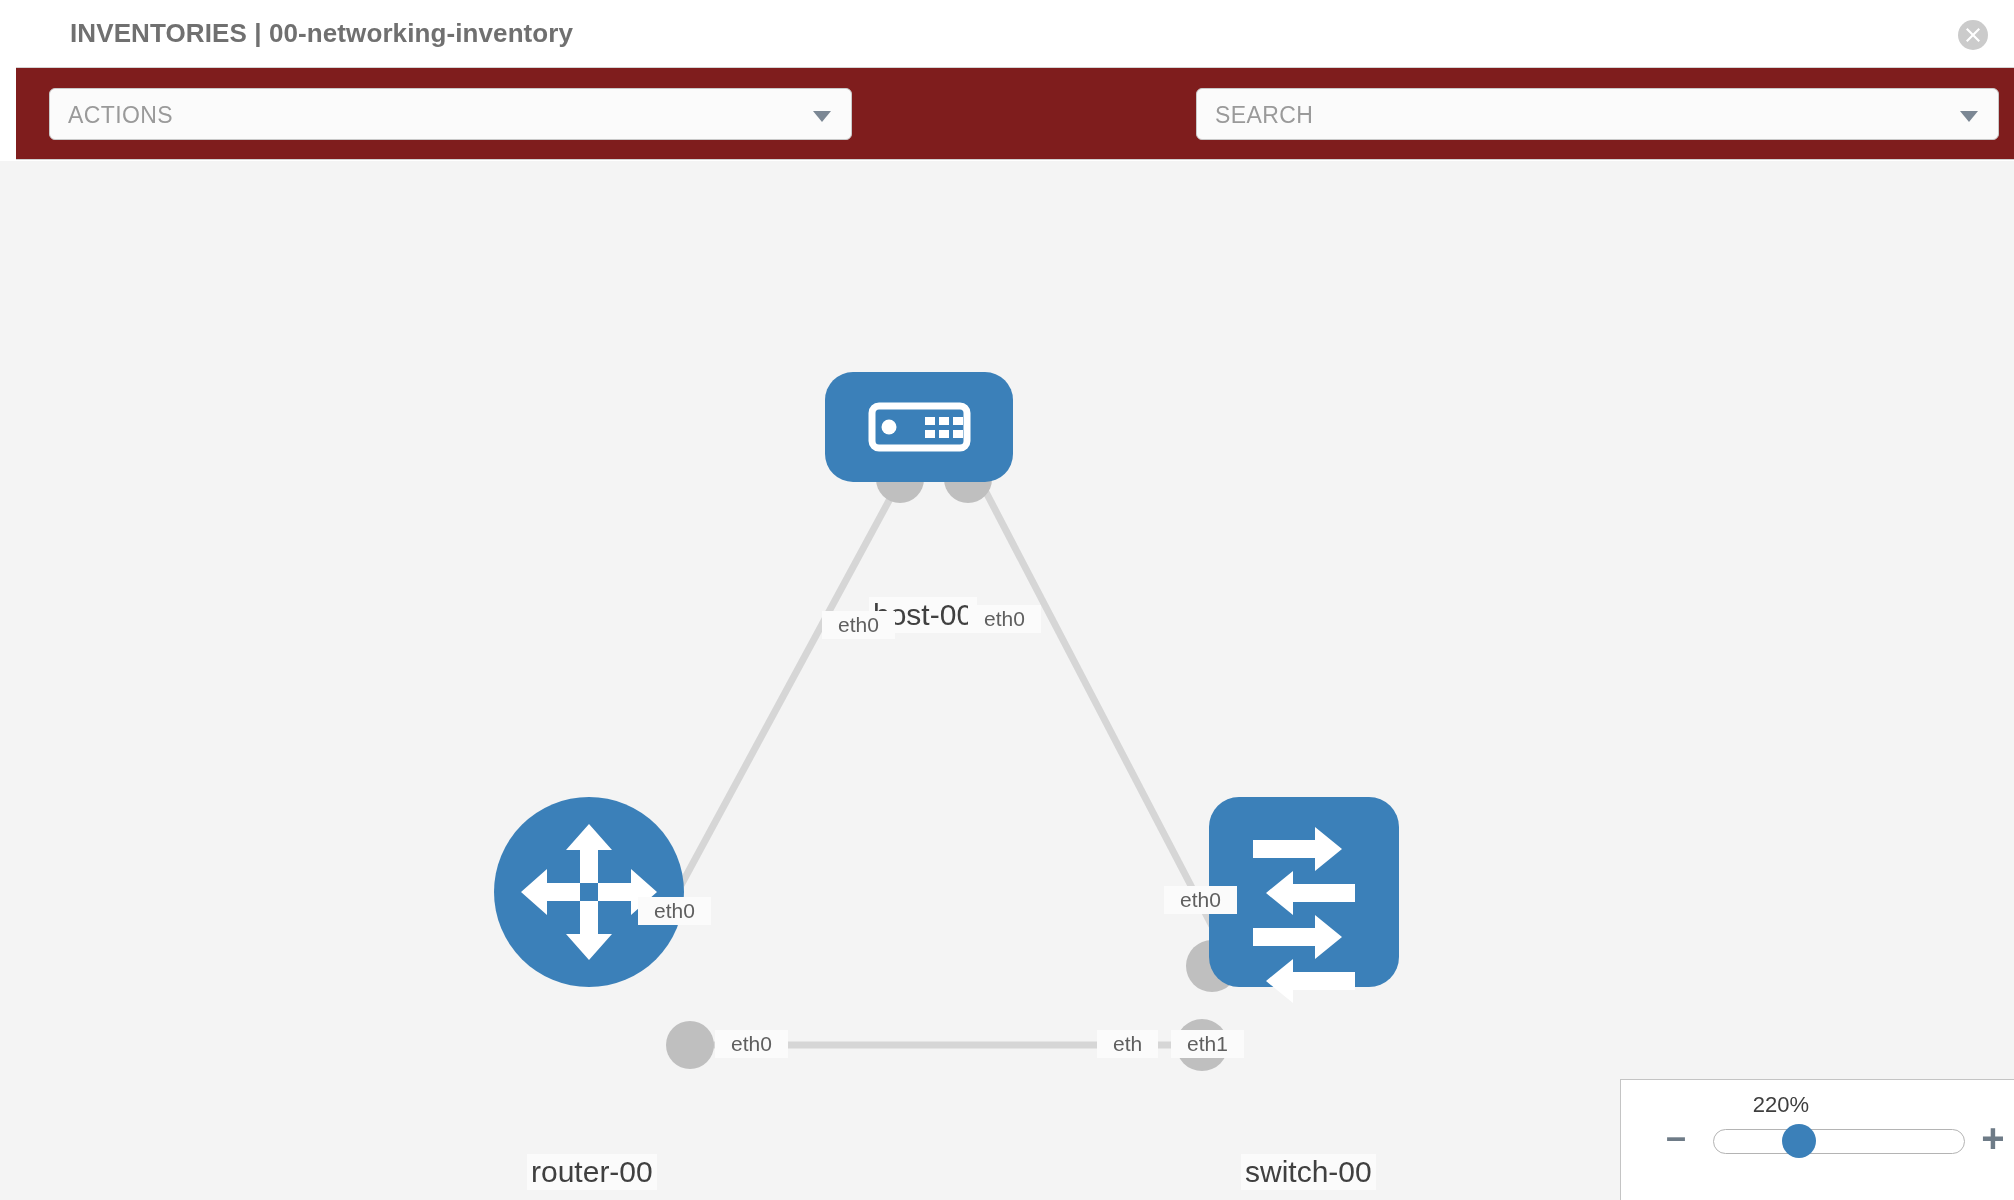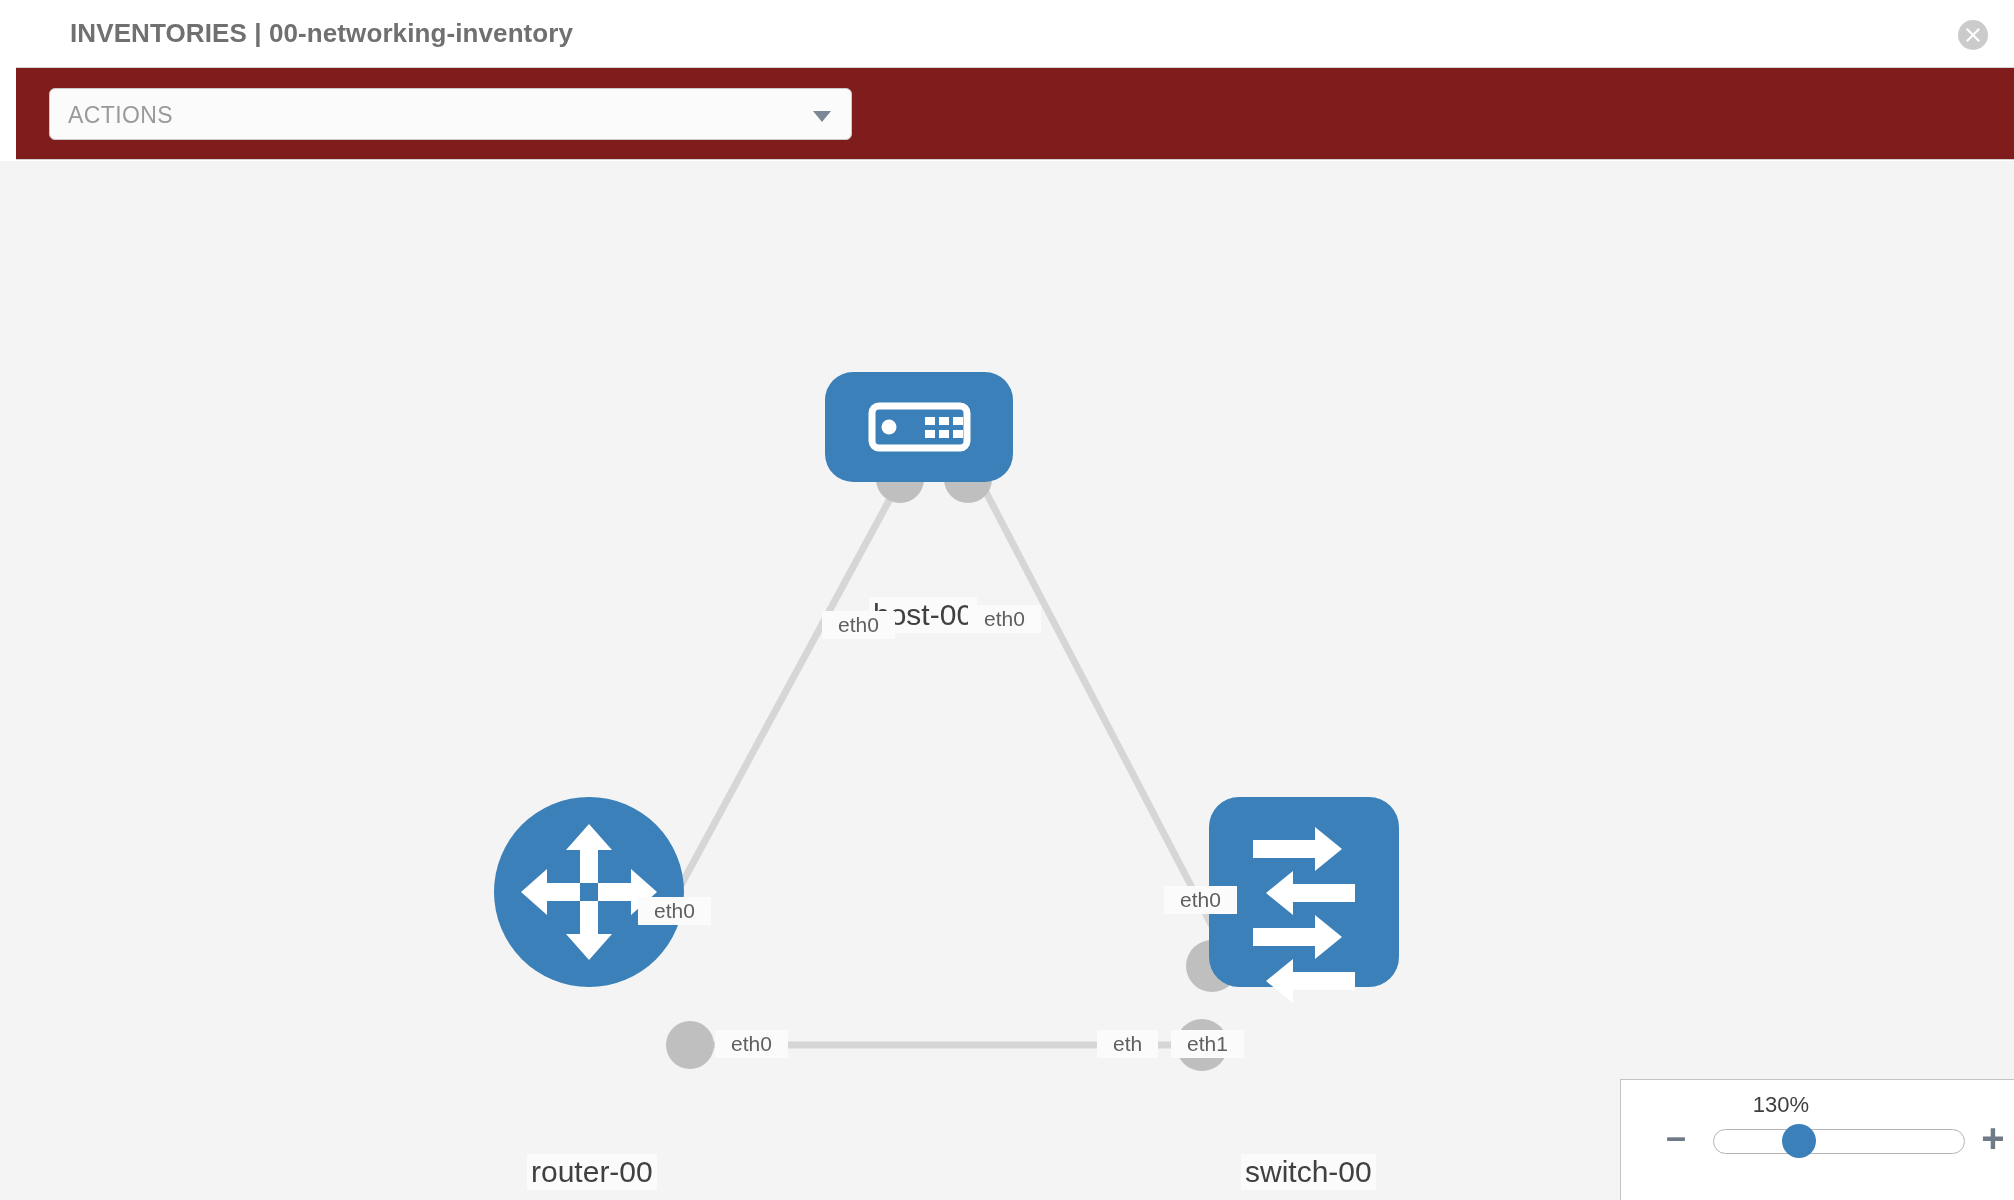--- a/index.html
+++ b/index.html
@@ -218,20 +218,24 @@
       <path d="M30.2 6.5 a11 11 0 0 0 -11.6 15.1 L7.3 32.8 a3.2 3.2 0 0 0 0 4.5 l2.4 2.4 a3.2 3.2 0 0 0 4.5 0 L25.5 28.4 a11 11 0 0 0 13.9 -13.3 l-6.2 6.2 -5.4 -1.4 -1.4 -5.4 z M12.2 34.2 a2 2 0 1 1 0 4 a2 2 0 0 1 0 -4 z" fill="#6e7b87"></path>
     </svg>
   </div>
 
   <div class="tool-icon key">
     <svg width="44" height="44" viewBox="0 0 44 44">
       <path d="M17 7 a10.5 10.5 0 1 0 6.6 18.7 l2.6 2.6 2.6 -2.6 2.6 2.6 2.6 -2.6 2.6 2.6 3 -3 -13.6 -13.6 A10.5 10.5 0 0 0 17 7 z M14.6 13.2 a3.6 3.6 0 1 1 0 7.2 a3.6 3.6 0 0 1 0 -7.2 z" fill="#6e7b87"></path>
     </svg>
   </div>
 
+  <div class="search-box">
+    <span class="search-label">SEARCH</span>
+    <span class="caret"></span>
+  </div>
 
 </div>
 
 <div class="canvas">
 
   <svg class="topology-svg" viewBox="0 0 2014 1039">
 
     <g>
       <line class="edge-line" x1="905" y1="310" x2="640" y2="800"></line>
       <line class="edge-line" x1="975" y1="310" x2="1225" y2="790"></line>
@@ -298,18 +302,18 @@
   <div class="edge-label" style="left:968px; top:444px;">eth0</div>
   <div class="edge-label" style="left:638px; top:736px;">eth0</div>
   <div class="edge-label" style="left:1164px;top:725px;">eth0</div>
   <div class="edge-label" style="left:715px; top:869px;">eth0</div>
   <div class="edge-label" style="left:1097px;top:869px;">eth</div>
   <div class="edge-label" style="left:1171px;top:869px;">eth1</div>
 
 </div>
 
 <div class="zoom-panel">
-  <div class="zoom-value">130%</div>
+  <div class="zoom-value">220%</div>
   <div class="zoom-minus">–</div>
   <div class="zoom-track"></div>
   <div class="zoom-thumb"></div>
   <div class="zoom-plus">+</div>
 </div>
 
 </body></html>

